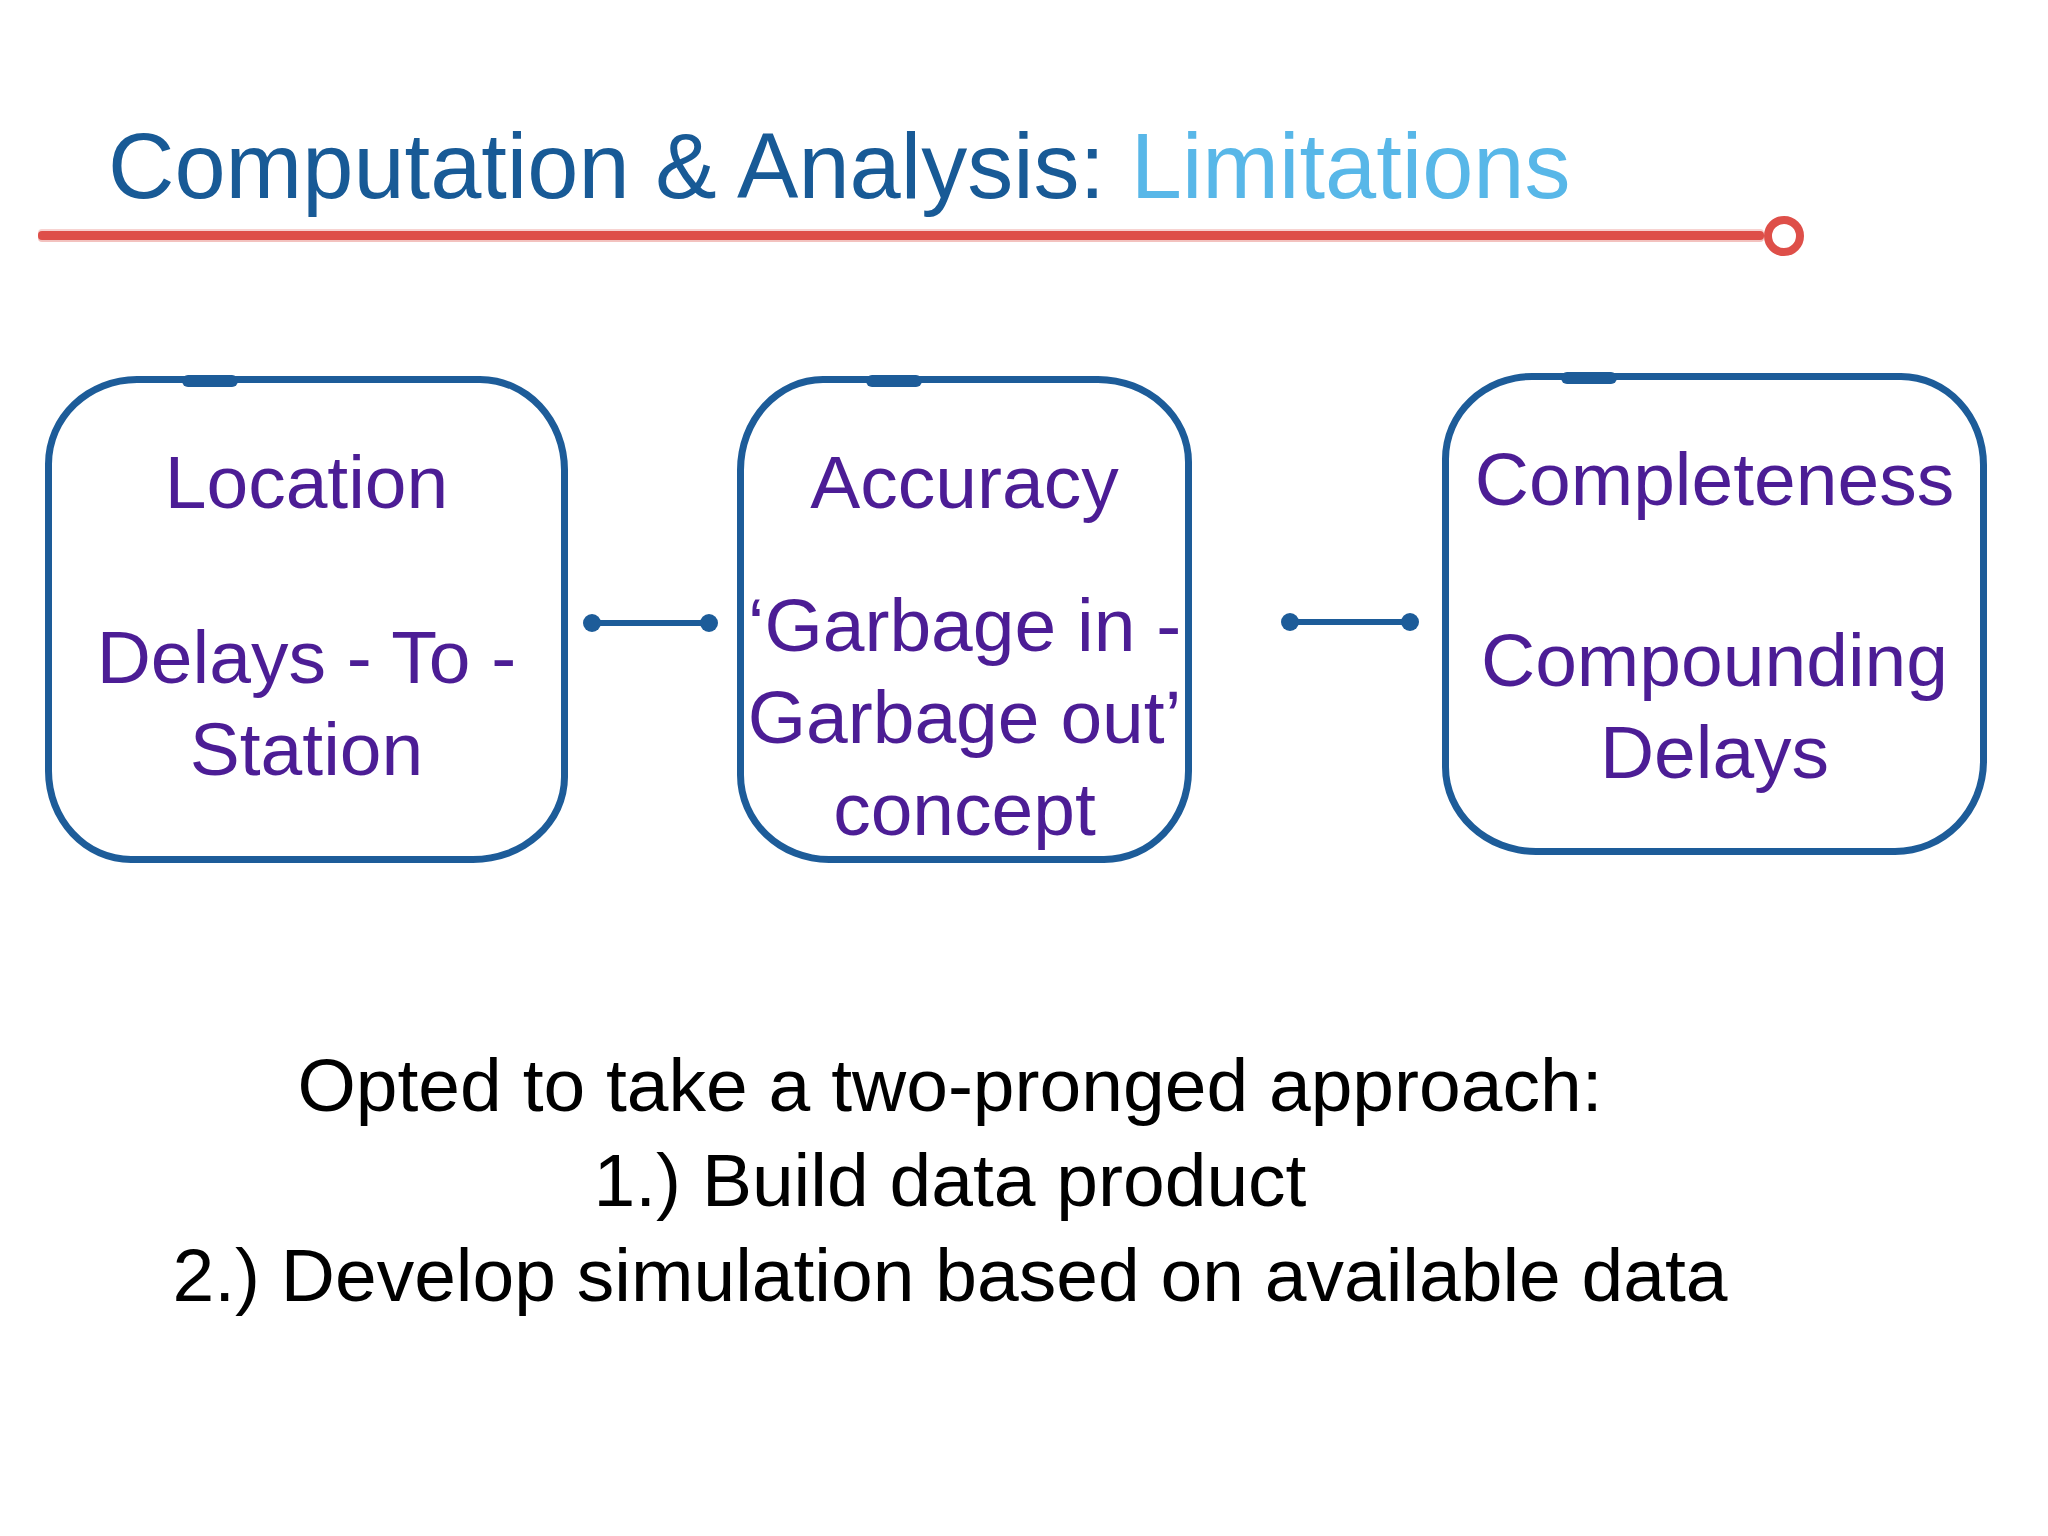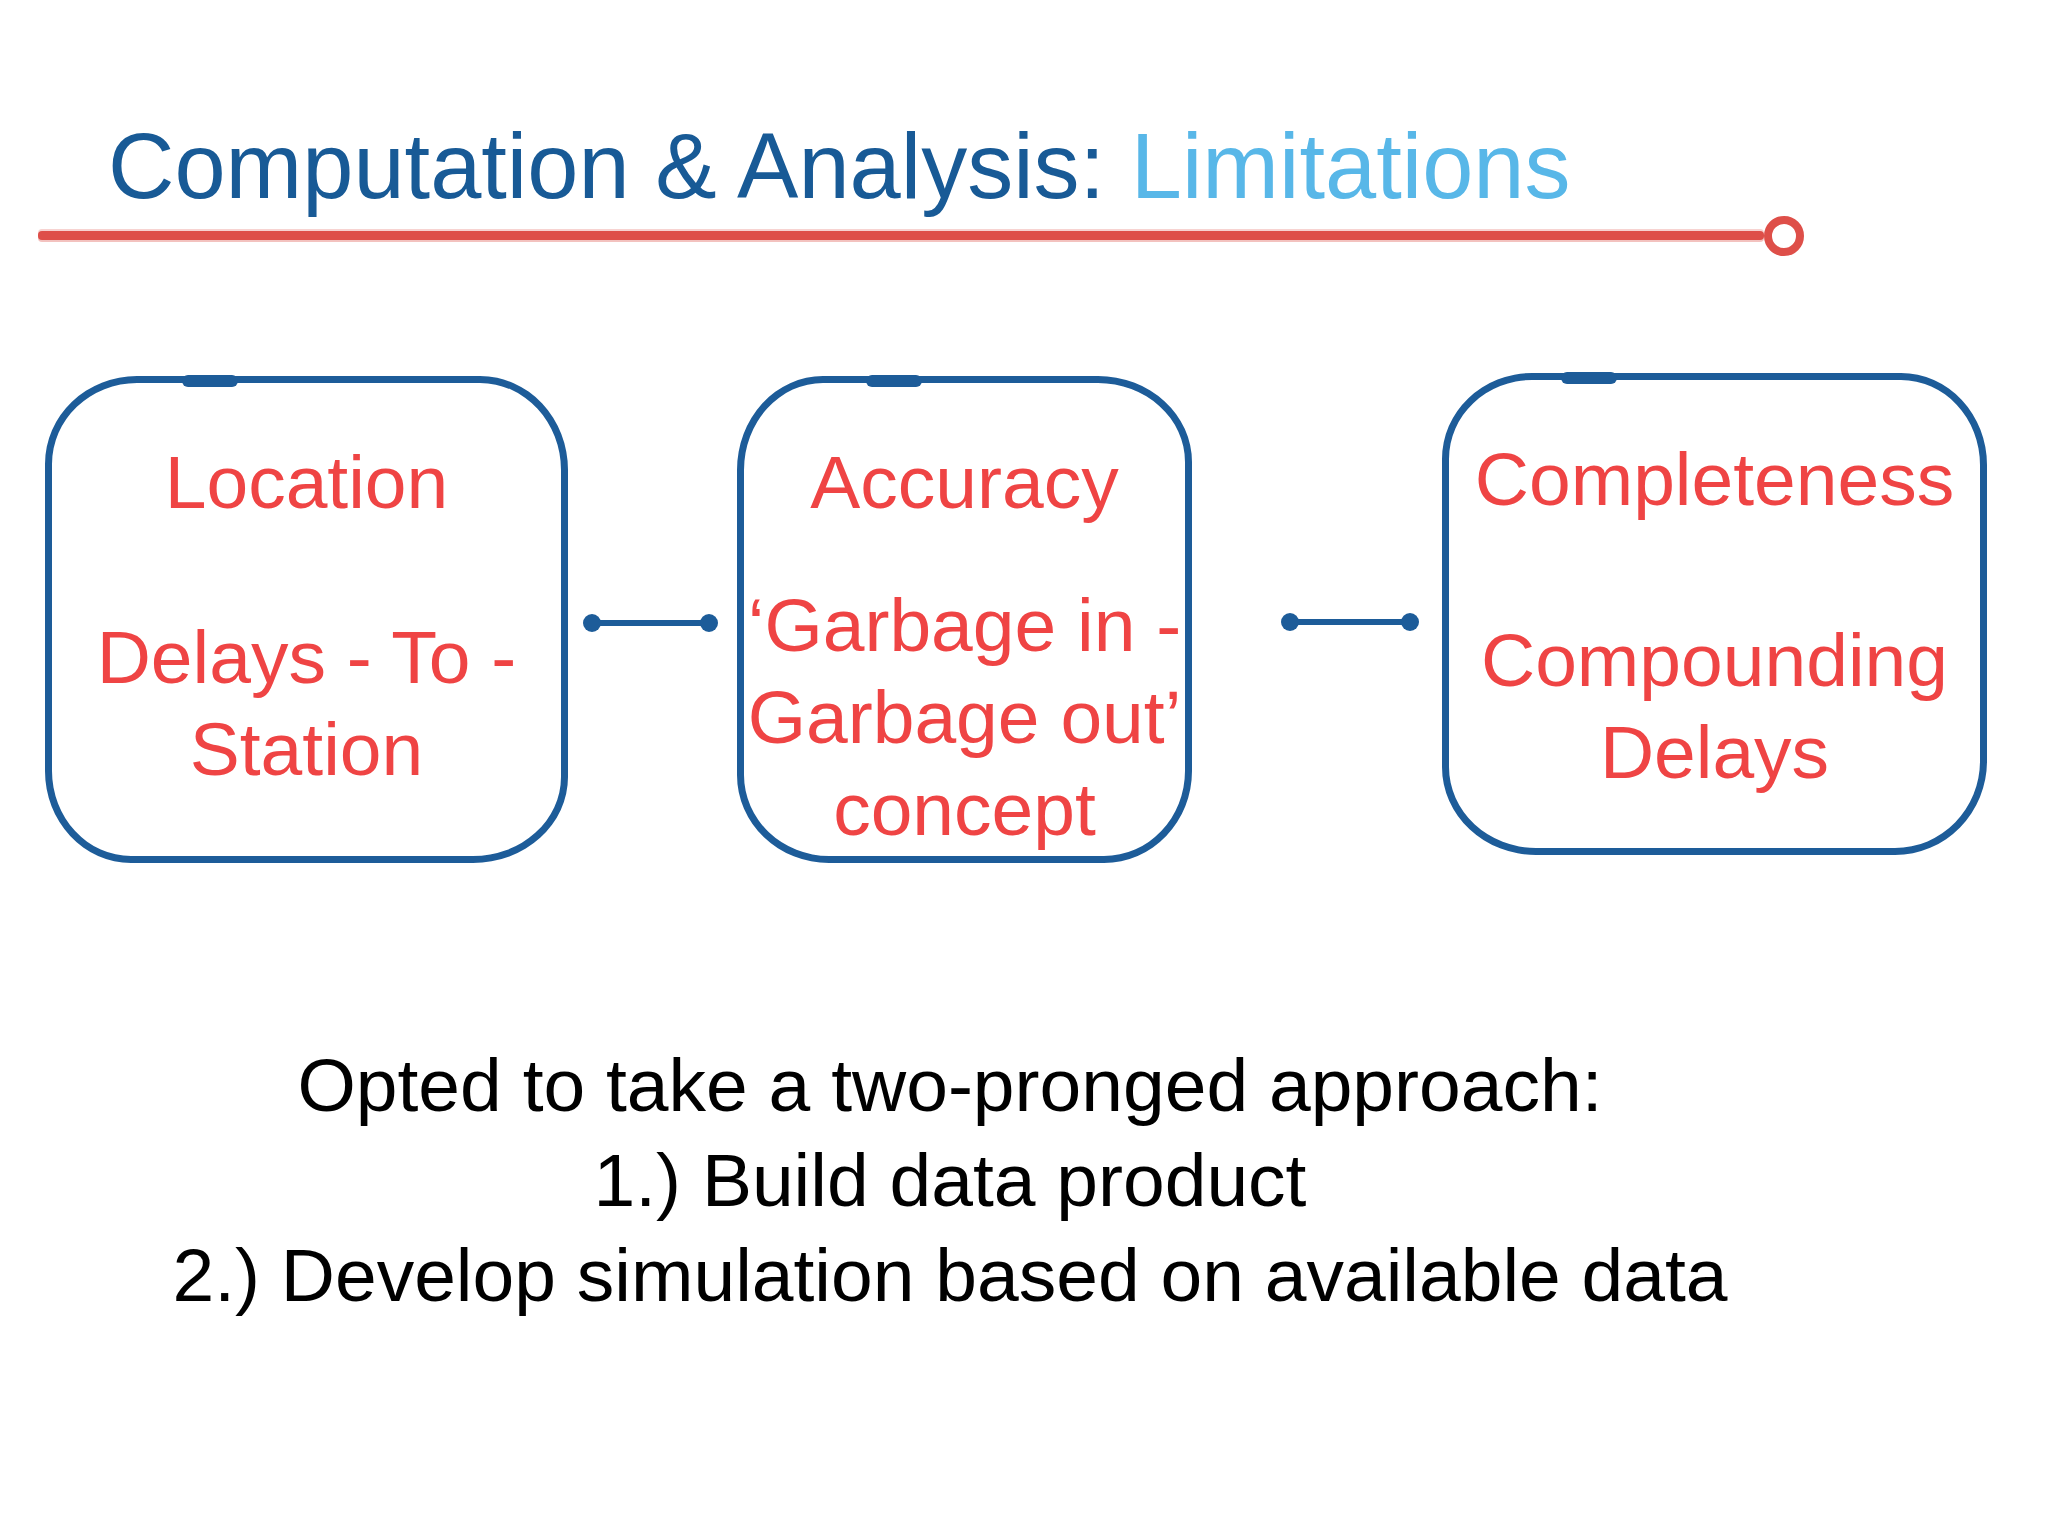--- a/index.html
+++ b/index.html
@@ -56,21 +56,21 @@
     background: #ffffff;
   }
 
   
   .box {
     position: absolute;
     border: 7px solid var(--box_border_blue);
     background: #ffffff;
     box-sizing: border-box;
     text-align: center;
-    color: #ef4444;
+    color: #4c1d95;
   }
   .box-1 { left: 45px;   top: 376px; width: 523px; height: 487px; border-radius: 92px 88px 95px 86px / 88px 94px 86px 92px; }
   .box-2 { left: 737px;  top: 376px; width: 455px; height: 487px; border-radius: 86px 94px 88px 92px / 94px 86px 92px 88px; }
   .box-3 { left: 1442px; top: 373px; width: 545px; height: 482px; border-radius: 90px 86px 92px 94px / 86px 92px 94px 88px; }
 
   .pen-mark {
     position: absolute;
     top: -8px;
     width: 56px;
     height: 12px;

